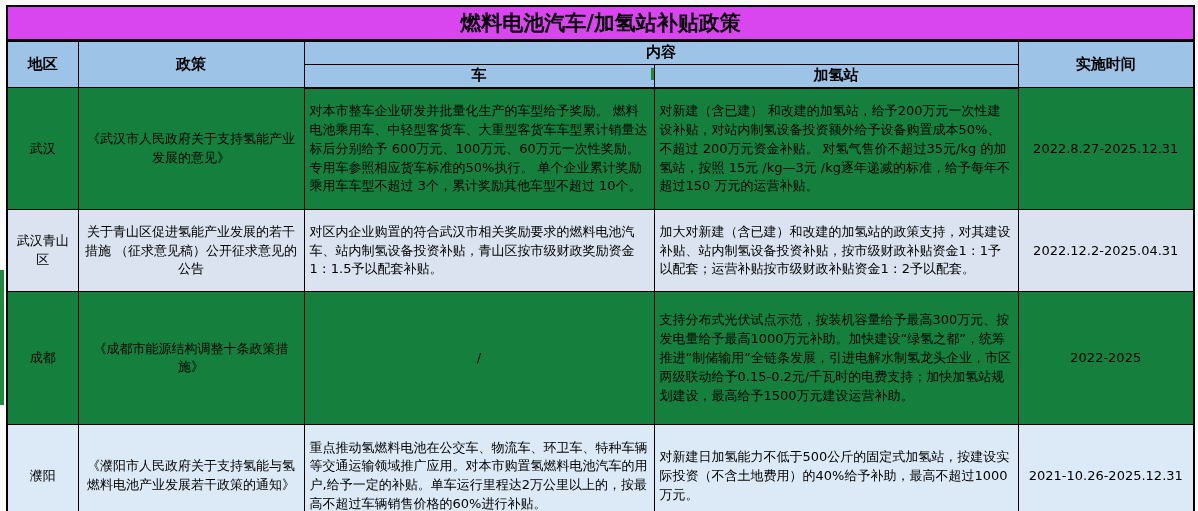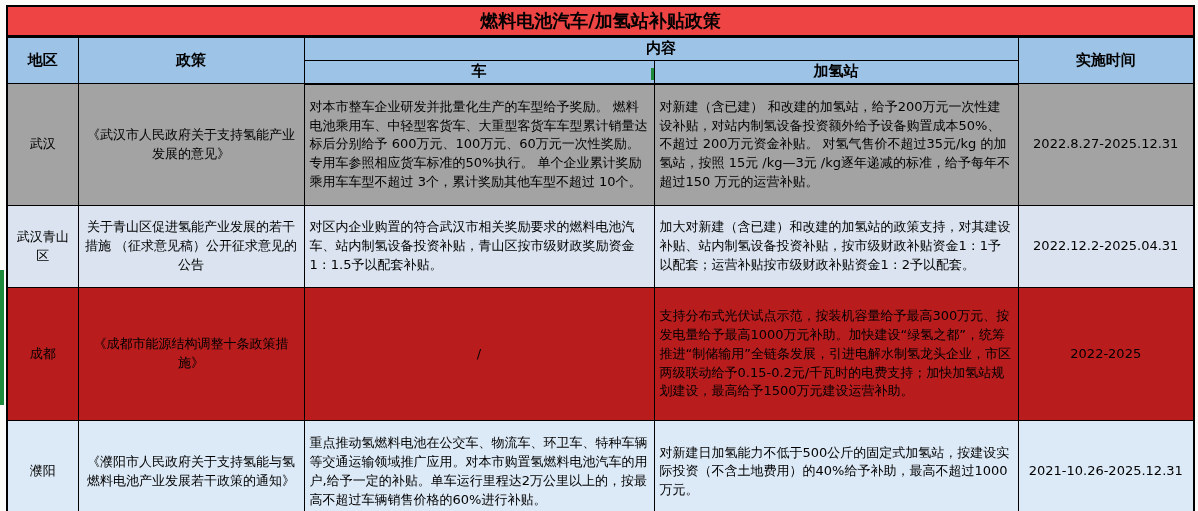--- a/index.html
+++ b/index.html
@@ -3,29 +3,29 @@
 <meta charset="utf-8">
 <style>
   * { margin:0; padding:0; box-sizing:border-box; }
   html,body { width:1198px; height:511px; background:#fbfbf9; overflow:hidden;
               font-family:"DejaVu Sans","Liberation Sans",sans-serif; color:#000; }
   .sheet { position:absolute; left:6px; top:5px; }
   table { border-collapse:collapse; table-layout:fixed; width:1187px;
           border:2px solid #000; }
   td { border:1px solid #000; overflow:hidden; vertical-align:middle;
        font-size:13px; line-height:1.45; padding:2px 5px; word-break:break-all; }
-  tr.title-row td { background:#ef4444; font-size:18px; font-weight:bold;
+  tr.title-row td { background:#d946ef; font-size:21px; font-weight:bold;
        text-align:center; border-bottom:3px solid #000; padding:1px 0; }
   td.hdr { background:#9dc3e6; font-weight:bold; font-size:15px;
        text-align:center; padding:0; }
   tr.hdr2 td { border-bottom:2px solid #000; }
   td.c { text-align:center; }
-  tr.row-a td { background:#a3a3a3; }
+  tr.row-a td { background:#15803d; }
   tr.row-b td { background:#dae3ef; }
-  tr.row-c td { background:#b91c1c; }
+  tr.row-c td { background:#15803d; }
   tr.row-d td { background:#dce9f6; }
   td.content { text-align:left; }
   .sel-left { position:absolute; left:0; top:270px; width:4px; height:135px;
        background:#1e8a3c; }
   .sel-tick { position:absolute; left:651px; top:68px; width:3px; height:12px;
        background:#1e8a3c; }
 </style>
 </head>
 <body>
 

